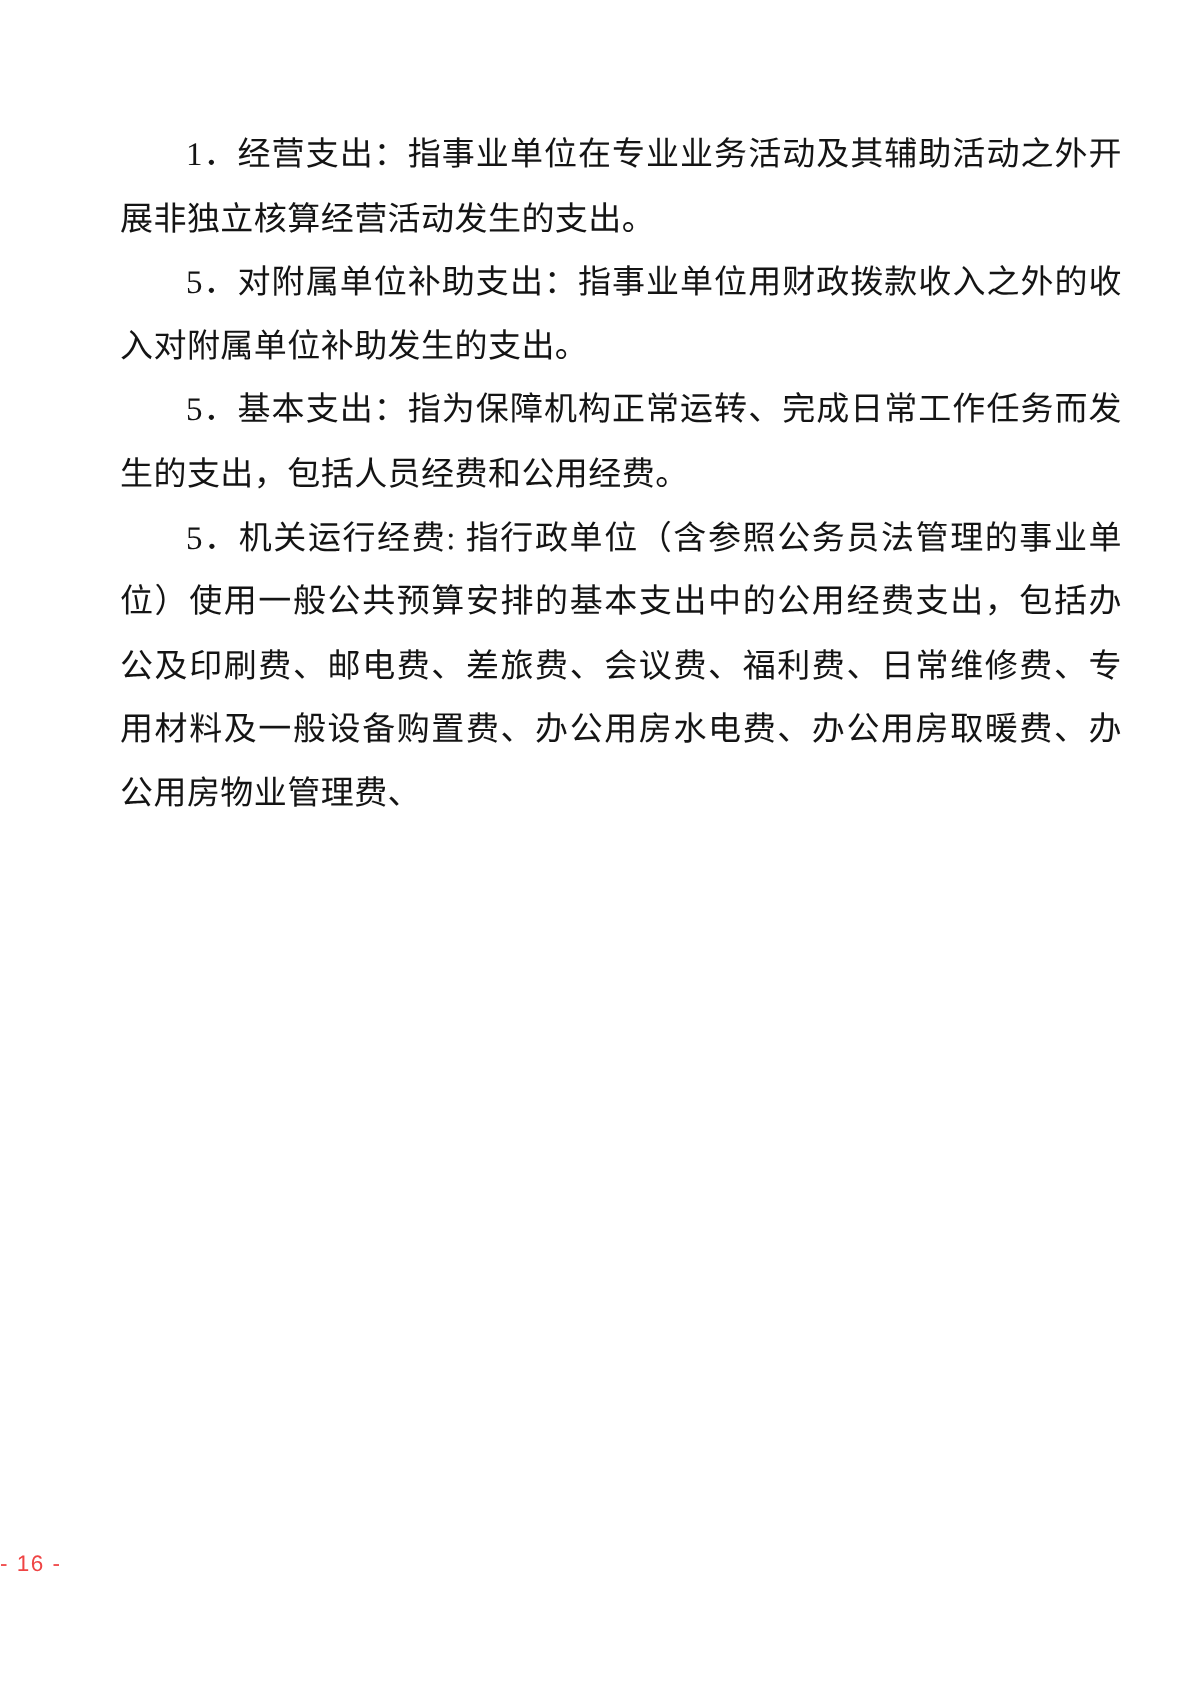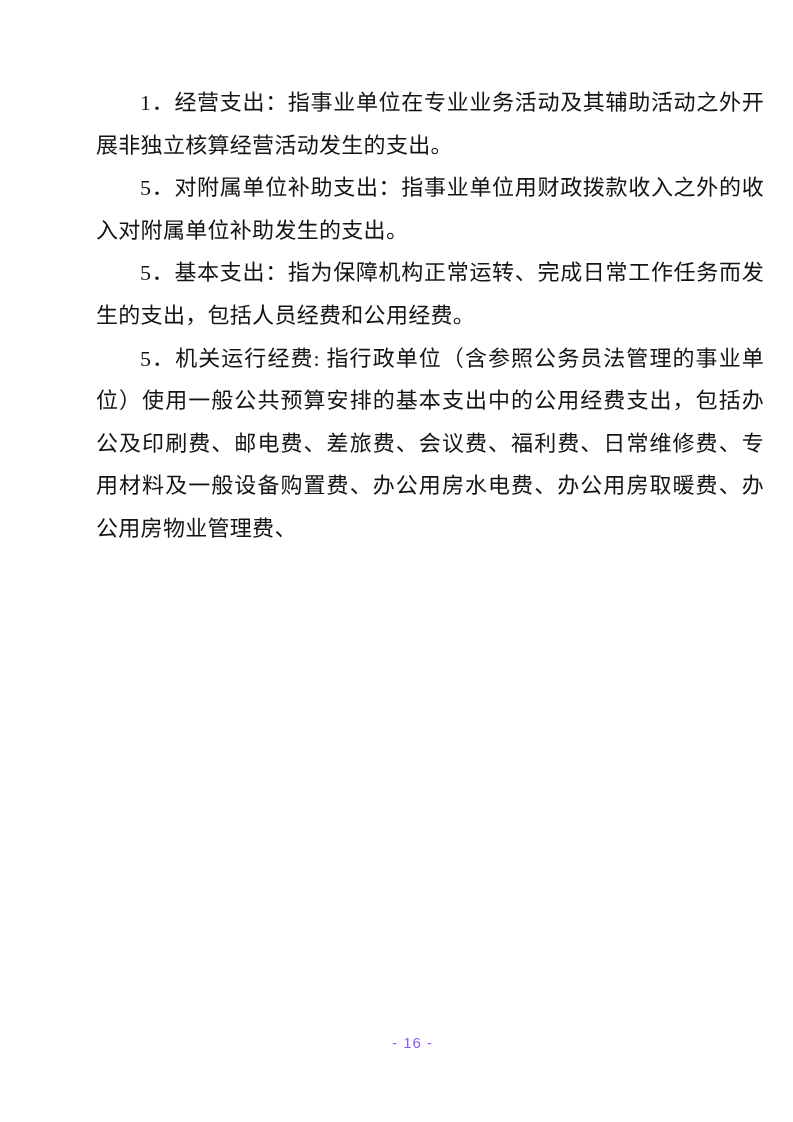--- a/index.html
+++ b/index.html
@@ -10,21 +10,21 @@
   body {
     width: 793px;
     height: 1122px;
     position: relative;
     overflow: hidden;
     font-family: "Liberation Serif", "DejaVu Serif", serif;
     color: #141414;
   }
   .page {
     position: absolute;
-    left: 16px; top: 0;
+    left: 0; top: 0;
     width: 679px;
     height: 1122px;
     background: #ffffff;
   }
   .content {
     position: absolute;
     left: 80px;
     top: 82px;
     width: 668px;
     font-size: 22px;
@@ -40,24 +40,23 @@
   }
   .para .label,
   .para .body {
     font-weight: normal;
   }
   .page-number {
     position: absolute;
     top: 1034px;
     left: 0;
     width: 793px;
-    text-align: center;
     font-size: 15px;
     letter-spacing: 1px;
-    color: #8b5cf6;
+    color: #ef4444;
     font-family: "Liberation Sans", "DejaVu Sans", sans-serif;
   }
 </style>
 </head>
 <body>
 
 <div class="page">
 
   <div class="content">
 

